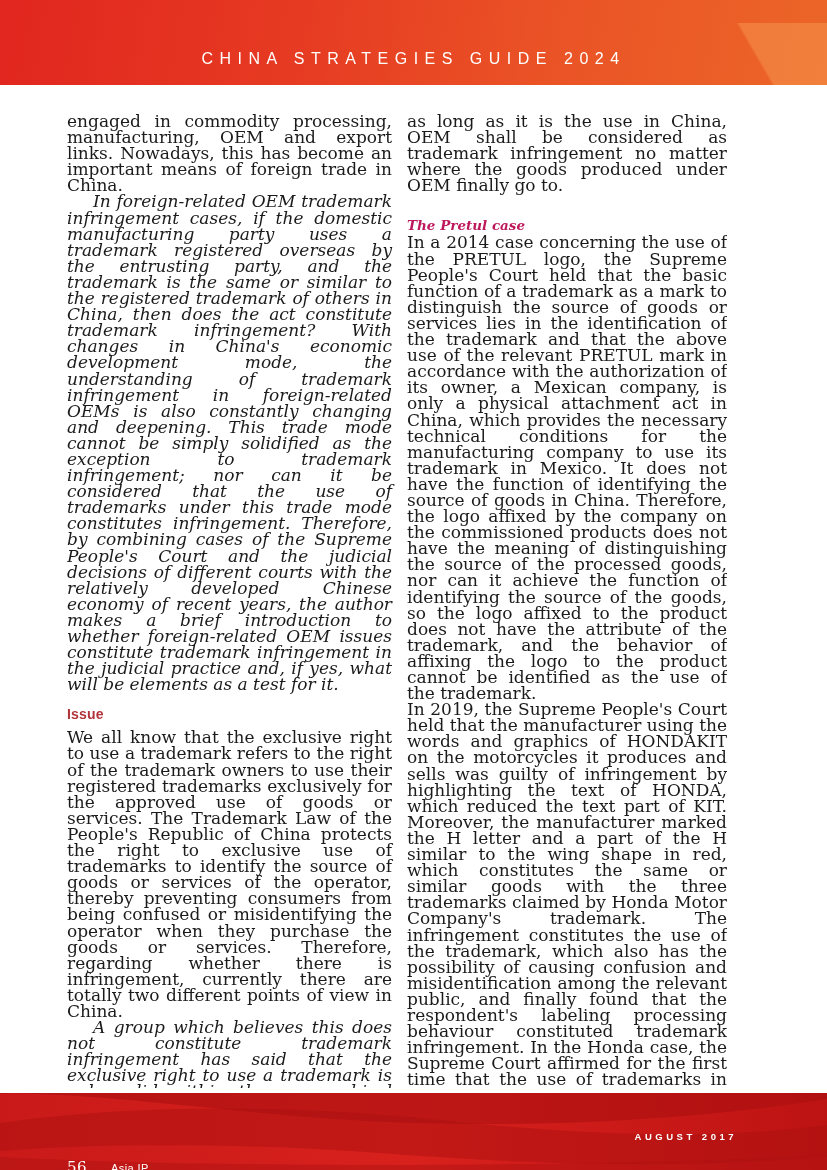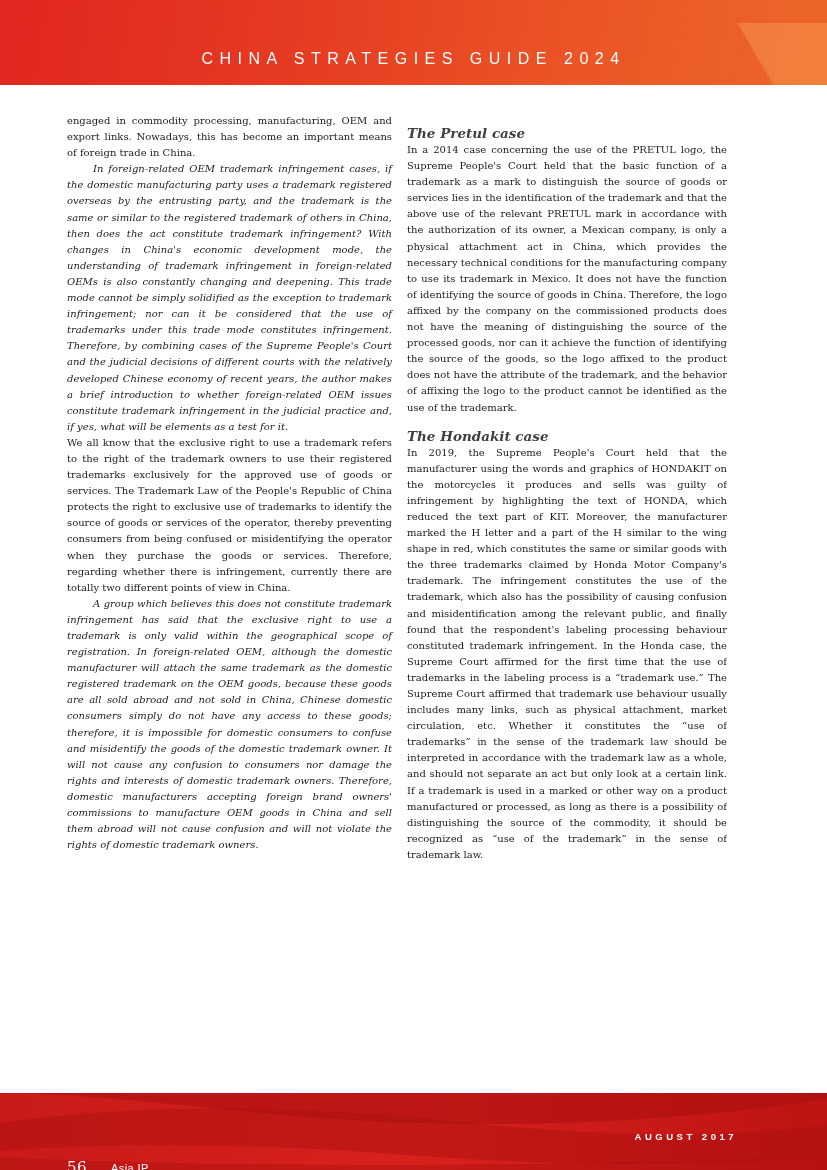--- a/index.html
+++ b/index.html
@@ -24,30 +24,30 @@
   }
   
   .columns{
     position:absolute;top:113px;left:67px;width:660px;height:975px;
     display:flex;gap:15px;overflow:hidden;
   }
   .col{width:325px;min-width:0;}
   .col.right{width:320px;}
   p.body{
     margin:0;text-align:justify;color:#1b1b1b;
-    font-size:10px;line-height:16.1px;
+    font-size:17px;line-height:16.1px;
   }
   p.indent{text-indent:26px;font-style:italic;}
   h2.section{
     font-family:"Liberation Sans",sans-serif;font-weight:bold;
     font-size:14px;color:#b2333a;margin:14px 0 7px 0;letter-spacing:0.2px;
   }
   h3.case{
     font-family:"DejaVu Serif",serif;font-style:italic;font-weight:bold;
-    font-size:13.5px;color:#404040;margin:12px 0 1px 0;
+    font-size:13.5px;color:#be185d;margin:24px 0 1px 0;
   }
   
   .footer{
     position:absolute;left:0;bottom:0;width:827px;height:77px;overflow:hidden;
   }
   .footer svg{position:absolute;top:0;left:0;width:100%;height:100%;display:block;}
   .footer-left{
     position:absolute;left:67px;top:33px;color:#ffffff;display:flex;align-items:baseline;
   }
   .page-num{font-family:"DejaVu Serif",serif;font-size:15px;letter-spacing:0.5px;margin-top:32px;}
@@ -62,29 +62,30 @@
 <body>
 
 <header class="banner">
   <div class="banner-title">CHINA STRATEGIES GUIDE 2024</div>
 </header>
 
 <main class="columns">
   <section class="col left">
     <p class="body">engaged in commodity processing, manufacturing, OEM and export links. Nowadays, this has become an important means of foreign trade in China.</p>
     <p class="body indent">In foreign-related OEM trademark infringement cases, if the domestic manufacturing party uses a trademark registered overseas by the entrusting party, and the trademark is the same or similar to the registered trademark of others in China, then does the act constitute trademark infringement? With changes in China's economic development mode, the understanding of trademark infringement in foreign-related OEMs is also constantly changing and deepening. This trade mode cannot be simply solidified as the exception to trademark infringement; nor can it be considered that the use of trademarks under this trade mode constitutes infringement. Therefore, by combining cases of the Supreme People's Court and the judicial decisions of different courts with the relatively developed Chinese economy of recent years, the author makes a brief introduction to whether foreign-related OEM issues constitute trademark infringement in the judicial practice and, if yes, what will be elements as a test for it.</p>
+    <h2 class="section">Issue</h2>
     <p class="body">We all know that the exclusive right to use a trademark refers to the right of the trademark owners to use their registered trademarks exclusively for the approved use of goods or services. The Trademark Law of the People's Republic of China protects the right to exclusive use of trademarks to identify the source of goods or services of the operator, thereby preventing consumers from being confused or misidentifying the operator when they purchase the goods or services. Therefore, regarding whether there is infringement, currently there are totally two different points of view in China.</p>
     <p class="body indent">A group which believes this does not constitute trademark infringement has said that the exclusive right to use a trademark is only valid within the geographical scope of registration. In foreign-related OEM, although the domestic manufacturer will attach the same trademark as the domestic registered trademark on the OEM goods, because these goods are all sold abroad and not sold in China, Chinese domestic consumers simply do not have any access to these goods; therefore, it is impossible for domestic consumers to confuse and misidentify the goods of the domestic trademark owner. It will not cause any confusion to consumers nor damage the rights and interests of domestic trademark owners. Therefore, domestic manufacturers accepting foreign brand owners' commissions to manufacture OEM goods in China and sell them abroad will not cause confusion and will not violate the rights of domestic trademark owners.</p>
 
   </section>
 
   <section class="col right">
+    <p class="body">as long as it is the use in China, OEM shall be considered as trademark infringement no matter where the goods produced under OEM finally go to.</p>
     <h3 class="case">The Pretul case</h3>
     <p class="body">In a 2014 case concerning the use of the PRETUL logo, the Supreme People's Court held that the basic function of a trademark as a mark to distinguish the source of goods or services lies in the identification of the trademark and that the above use of the relevant PRETUL mark in accordance with the authorization of its owner, a Mexican company, is only a physical attachment act in China, which provides the necessary technical conditions for the manufacturing company to use its trademark in Mexico. It does not have the function of identifying the source of goods in China. Therefore, the logo affixed by the company on the commissioned products does not have the meaning of distinguishing the source of the processed goods, nor can it achieve the function of identifying the source of the goods, so the logo affixed to the product does not have the attribute of the trademark, and the behavior of affixing the logo to the product cannot be identified as the use of the trademark.</p>
-    <h3 class="case">The Hondakit case</h3>
     <p class="body">In 2019, the Supreme People's Court held that the manufacturer using the words and graphics of HONDAKIT on the motorcycles it produces and sells was guilty of infringement by highlighting the text of HONDA, which reduced the text part of KIT. Moreover, the manufacturer marked the H letter and a part of the H similar to the wing shape in red, which constitutes the same or similar goods with the three trademarks claimed by Honda Motor Company's trademark. The infringement constitutes the use of the trademark, which also has the possibility of causing confusion and misidentification among the relevant public, and finally found that the respondent's labeling processing behaviour constituted trademark infringement. In the Honda case, the Supreme Court affirmed for the first time that the use of trademarks in the labeling process is a “trademark use.” The Supreme Court affirmed that trademark use behaviour usually includes many links, such as physical attachment, market circulation, etc. Whether it constitutes the “use of trademarks” in the sense of the trademark law should be interpreted in accordance with the trademark law as a whole, and should not separate an act but only look at a certain link. If a trademark is used in a marked or other way on a product manufactured or processed, as long as there is a possibility of distinguishing the source of the commodity, it should be recognized as “use of the trademark” in the sense of trademark law.</p>
 
   </section>
 </main>
 
 <footer class="footer">
   <svg viewBox="0 0 827 77" preserveAspectRatio="none">
     <defs>
       <linearGradient id="fg" x1="0" y1="0" x2="1" y2="0">
         <stop offset="0" stop-color="#c91a19"></stop>

